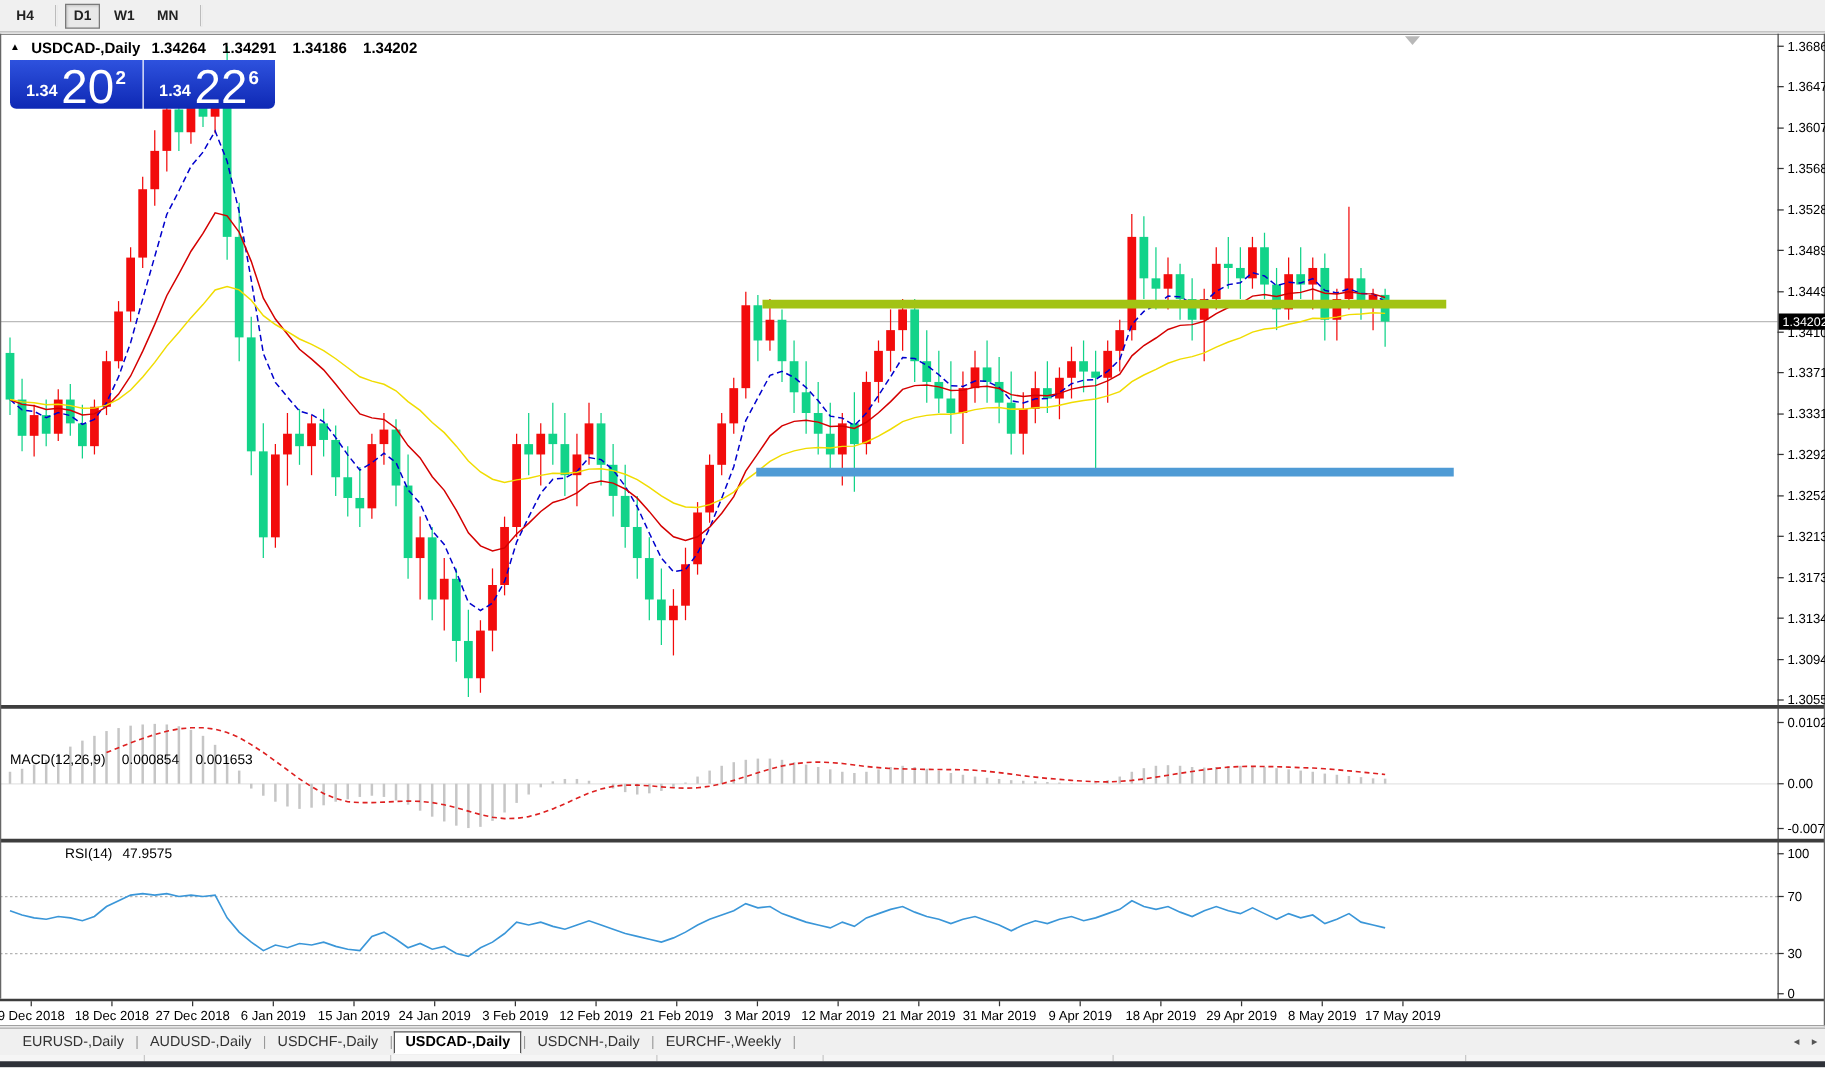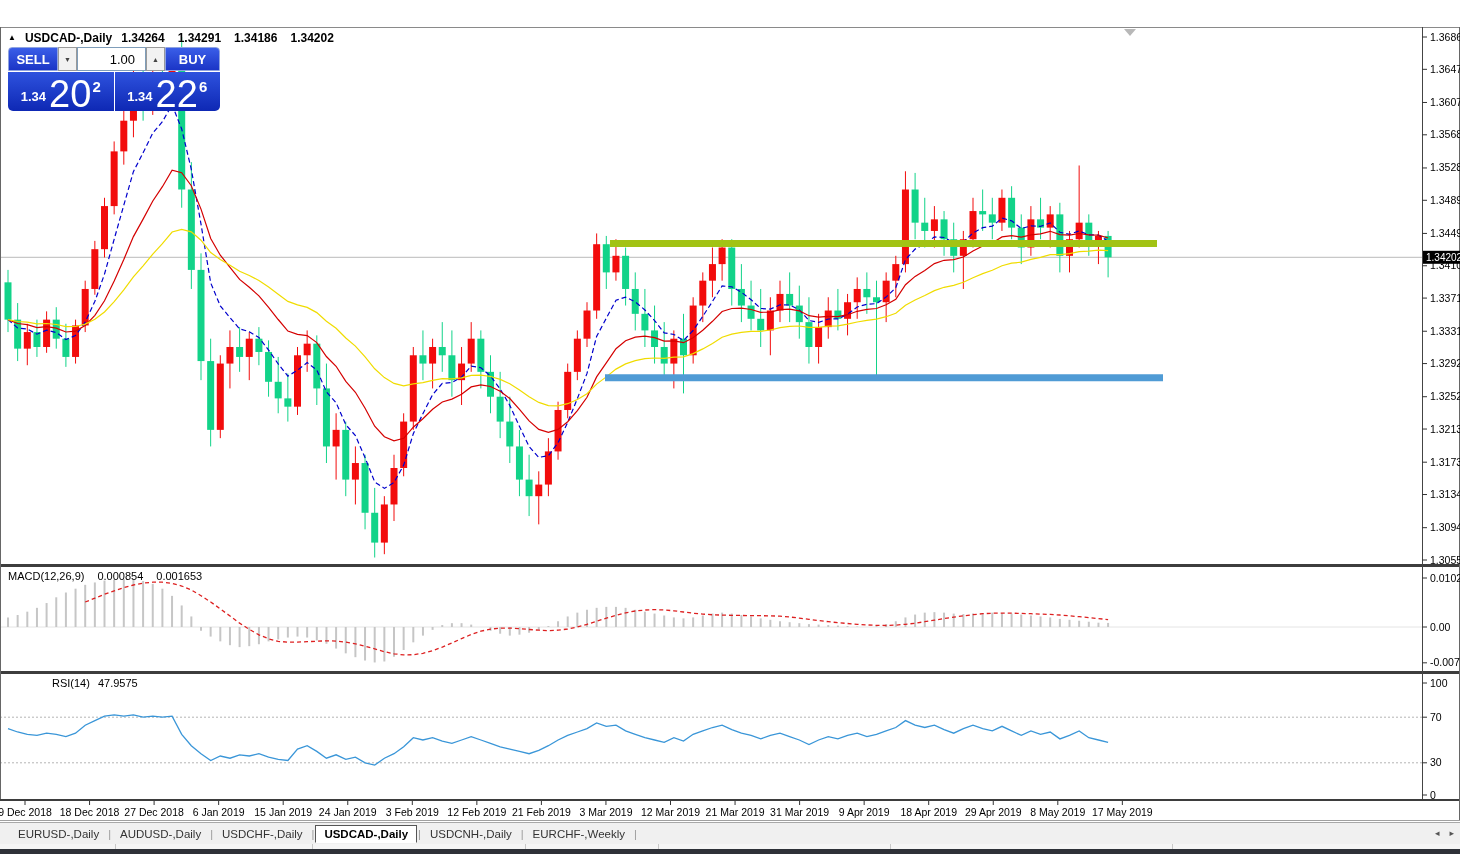--- a/index.html
+++ b/index.html
@@ -40,20 +40,28 @@
   
   #status-bar{position:absolute;left:0;top:844px;width:1460px;height:5px;background:#f5f5f5;z-index:5;}
   .st-sep{position:absolute;top:0;width:1px;height:5px;background:#c8c8c8;}
   #taskbar-edge{position:absolute;left:0;top:849px;width:1460px;height:5px;background:#2e3138;z-index:5;}
 </style>
 </head>
 <body>
 
 <div id="app">
 
+  <div id="toolbar">
+      <div class="tf-btn">H4</div>
+      <span class="tb-sep"></span>
+      <div class="tf-btn active">D1</div>
+      <div class="tf-btn">W1</div>
+      <div class="tf-btn">MN</div>
+      <span class="tb-sep"></span>
+    </div>
 
   <svg id="chart-svg" width="1460" height="854">
       <rect x="0" y="27" width="1460" height="794" fill="#ffffff"></rect>
       <g>
         <line x1="0" y1="257.30649762282155" x2="1422" y2="257.30649762282155" stroke="#bbbbbb" stroke-width="1"></line>
       </g>
       <g>
         <line x1="8" y1="269.9049128367674" x2="8" y2="332.0681458003179" stroke="#12d389" stroke-width="1"></line>
         <rect x="4.50" y="282.34" width="7" height="37.30" fill="#12d389"></rect>
         <line x1="17.65" y1="303.0586370839941" x2="17.65" y2="361.07765451664176" stroke="#12d389" stroke-width="1"></line>
@@ -530,42 +538,35 @@
     <span>USDCAD-,Daily</span>
     <span style="display:flex;gap:13px;">
       <span>1.34264</span>
       <span>1.34291</span>
       <span>1.34186</span>
       <span>1.34202</span>
     </span>
   </div>
 
   <div id="trade-panel">
-    <div class="tp-row1">
-      <div class="tp-sell">SELL</div>
-      <div class="tp-spin">▼</div>
-      <div class="tp-vol">1.00</div>
-      <div class="tp-spin">▲</div>
-      <div class="tp-buy">BUY</div>
-    </div>
     <div class="tp-row2">
       <div class="tp-price sell">
         <span class="tp-pre">1.34</span>
         <span class="tp-big">20</span>
         <span class="tp-sup">2</span>
       </div>
       <div class="tp-price buy">
         <span class="tp-pre">1.34</span>
         <span class="tp-big">22</span>
         <span class="tp-sup">6</span>
       </div>
     </div>
   </div>
 
-  <div class="ind-label" style="top:570px;gap:13px;">
+  <div class="ind-label" style="top:602px;gap:13px;">
     <span>MACD(12,26,9)</span>
     <span>0.000854</span>
     <span>0.001653</span>
   </div>
 
   <div class="ind-label" style="top:677px;padding-left:44px;">
     <span>RSI(14)</span>
     <span>47.9575</span>
   </div>
 

